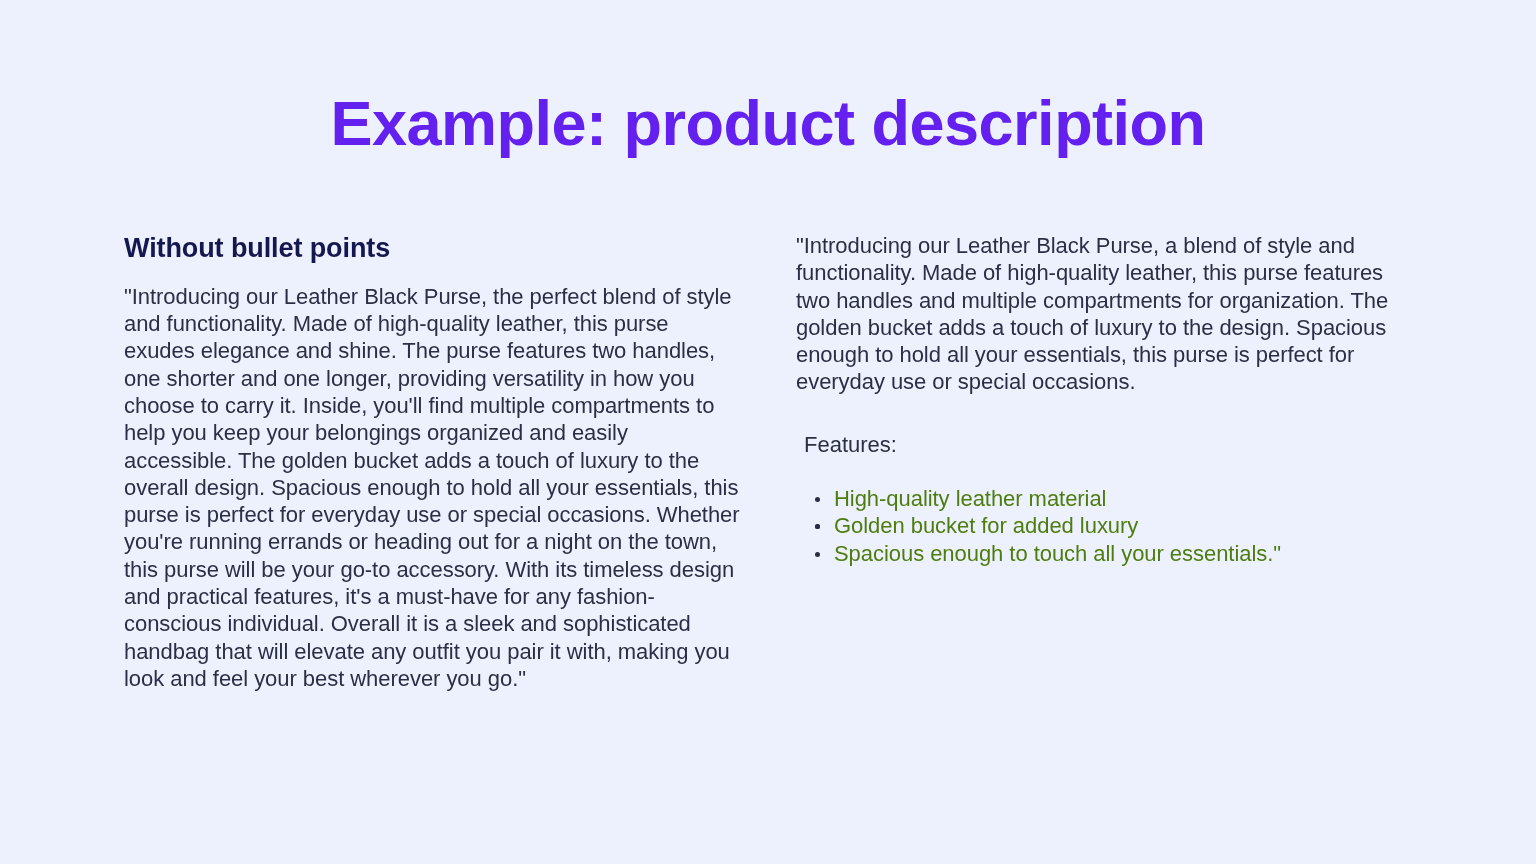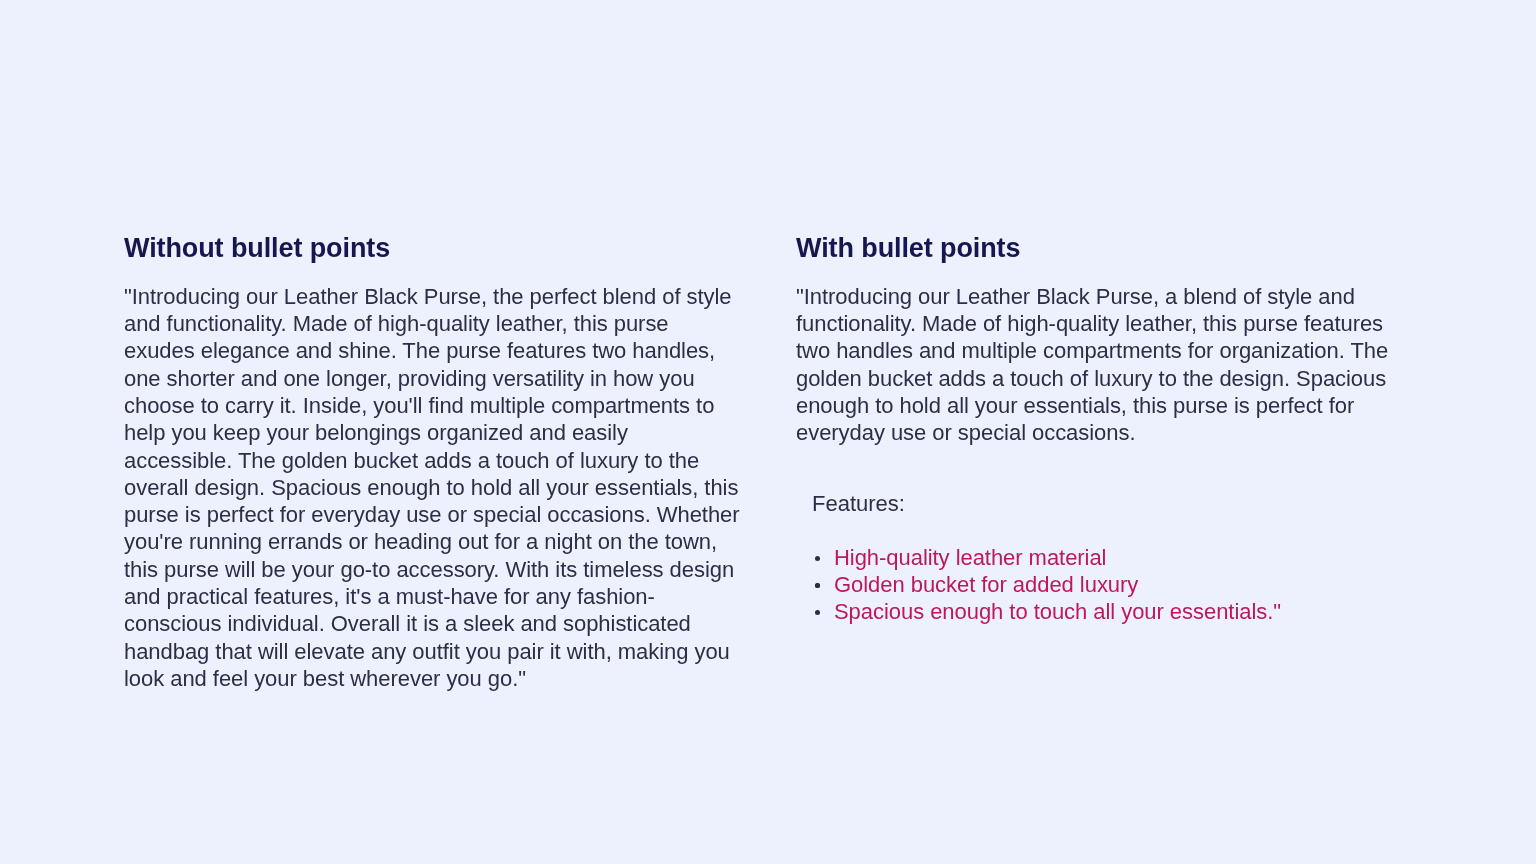--- a/index.html
+++ b/index.html
@@ -61,60 +61,60 @@
     margin: 0;
     letter-spacing: -0.05px;
   }
   .spacer-line {
     height: 27px;
   }
   .features-label {
     font-size: 22px;
     line-height: 27.3px;
     color: #2b2f45;
-    margin: 16px;
+    margin: 8px;
   }
   .feature-list {
     margin: 27px 0 0 0;
     padding: 0;
     list-style: none;
   }
   .feature-item {
     position: relative;
     font-size: 22px;
     line-height: 27.3px;
-    color: #be185d;
+    color: #4d7c0f;
     padding-left: 38px;
     letter-spacing: -0.05px;
   }
   .feature-item .bullet-dot {
     position: absolute;
     left: 19px;
     top: 12px;
     width: 5px;
     height: 5px;
     border-radius: 50%;
     background: #2b2f45;
   }
 </style>
 </head>
 <body>
 
 <div class="slide">
 
+  <h1 class="slide-title">Example: product description</h1>
 
   <div class="columns">
 
     <div class="column">
       <h2 class="column-heading">Without bullet points</h2>
       <p class="body-text">"Introducing our Leather Black Purse, the perfect blend of style and functionality. Made of high-quality leather, this purse exudes elegance and shine. The purse features two handles, one shorter and one longer, providing versatility in how you choose to carry it. Inside, you'll find multiple compartments to help you keep your belongings organized and easily accessible. The golden bucket adds a touch of luxury to the overall design. Spacious enough to hold all your essentials, this purse is perfect for everyday use or special occasions. Whether you're running errands or heading out for a night on the town, this purse will be your go-to accessory. With its timeless design and practical features, it's a must-have for any fashion-conscious individual. Overall it is a sleek and sophisticated handbag that will elevate any outfit you pair it with, making you look and feel your best wherever you go."</p>
     </div>
 
     <div class="column">
-      <h2 class="column-heading">With bullet points</h2>
       <p class="body-text">"Introducing our Leather Black Purse, a blend of style and functionality. Made of high-quality leather, this purse features two handles and multiple compartments for organization. The golden bucket adds a touch of luxury to the design. Spacious enough to hold all your essentials, this purse is perfect for everyday use or special occasions.</p>
       <div class="spacer-line"></div>
       <p class="features-label">Features:</p>
       <ul class="feature-list">
         <li class="feature-item">
           <span class="bullet-dot"></span>
           <span>High-quality leather material</span>
         </li>
         <li class="feature-item">
           <span class="bullet-dot"></span>

